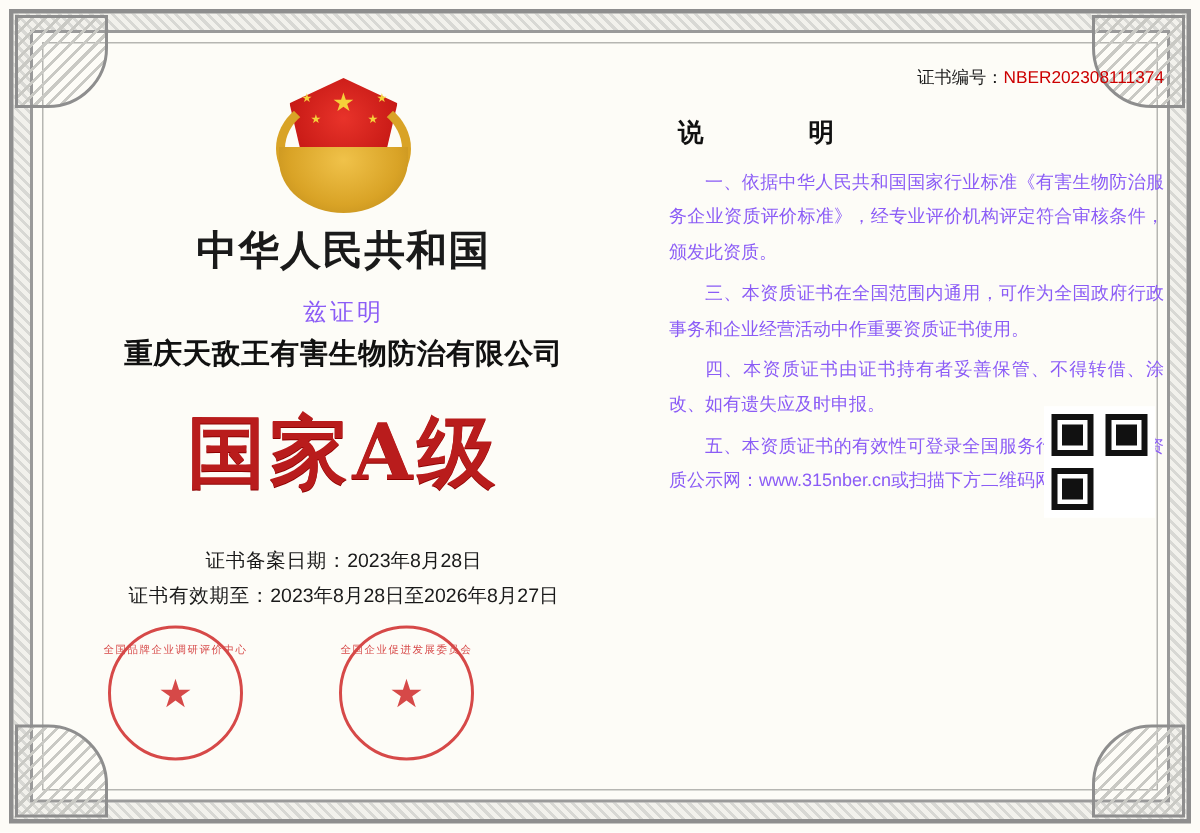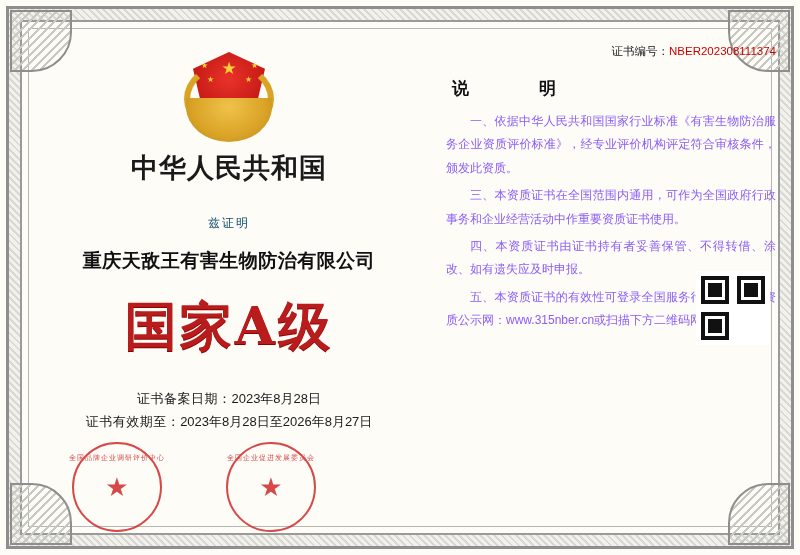--- a/index.html
+++ b/index.html
@@ -148,32 +148,32 @@
     font-size: 27px;
     line-height: 1.35;
     color: #1a1a1a;
     letter-spacing: 1px;
     margin-top: 6px;
   }
   .cert-title .line2 { display: block; }
 
   .zizhengming {
     font-family: "DejaVu Serif", serif;
-    font-size: 12px;
-    color: #0c4a6e;
-    margin-top: 29px;
+    font-size: 16px;
+    color: #8b5cf6;
+    margin-top: 12px;
     letter-spacing: 2px;
   }
 
   .company {
     font-family: "DejaVu Serif", serif;
     font-weight: bold;
     font-size: 19px;
     color: #111;
-    margin-top: 16px;
+    margin-top: 4px;
     letter-spacing: 0.5px;
   }
 
   .grade {
     font-family: "DejaVu Serif", serif;
     font-weight: bold;
     font-size: 52px;
     color: #b91c1c;
     margin-top: 18px;
     letter-spacing: 3px;

